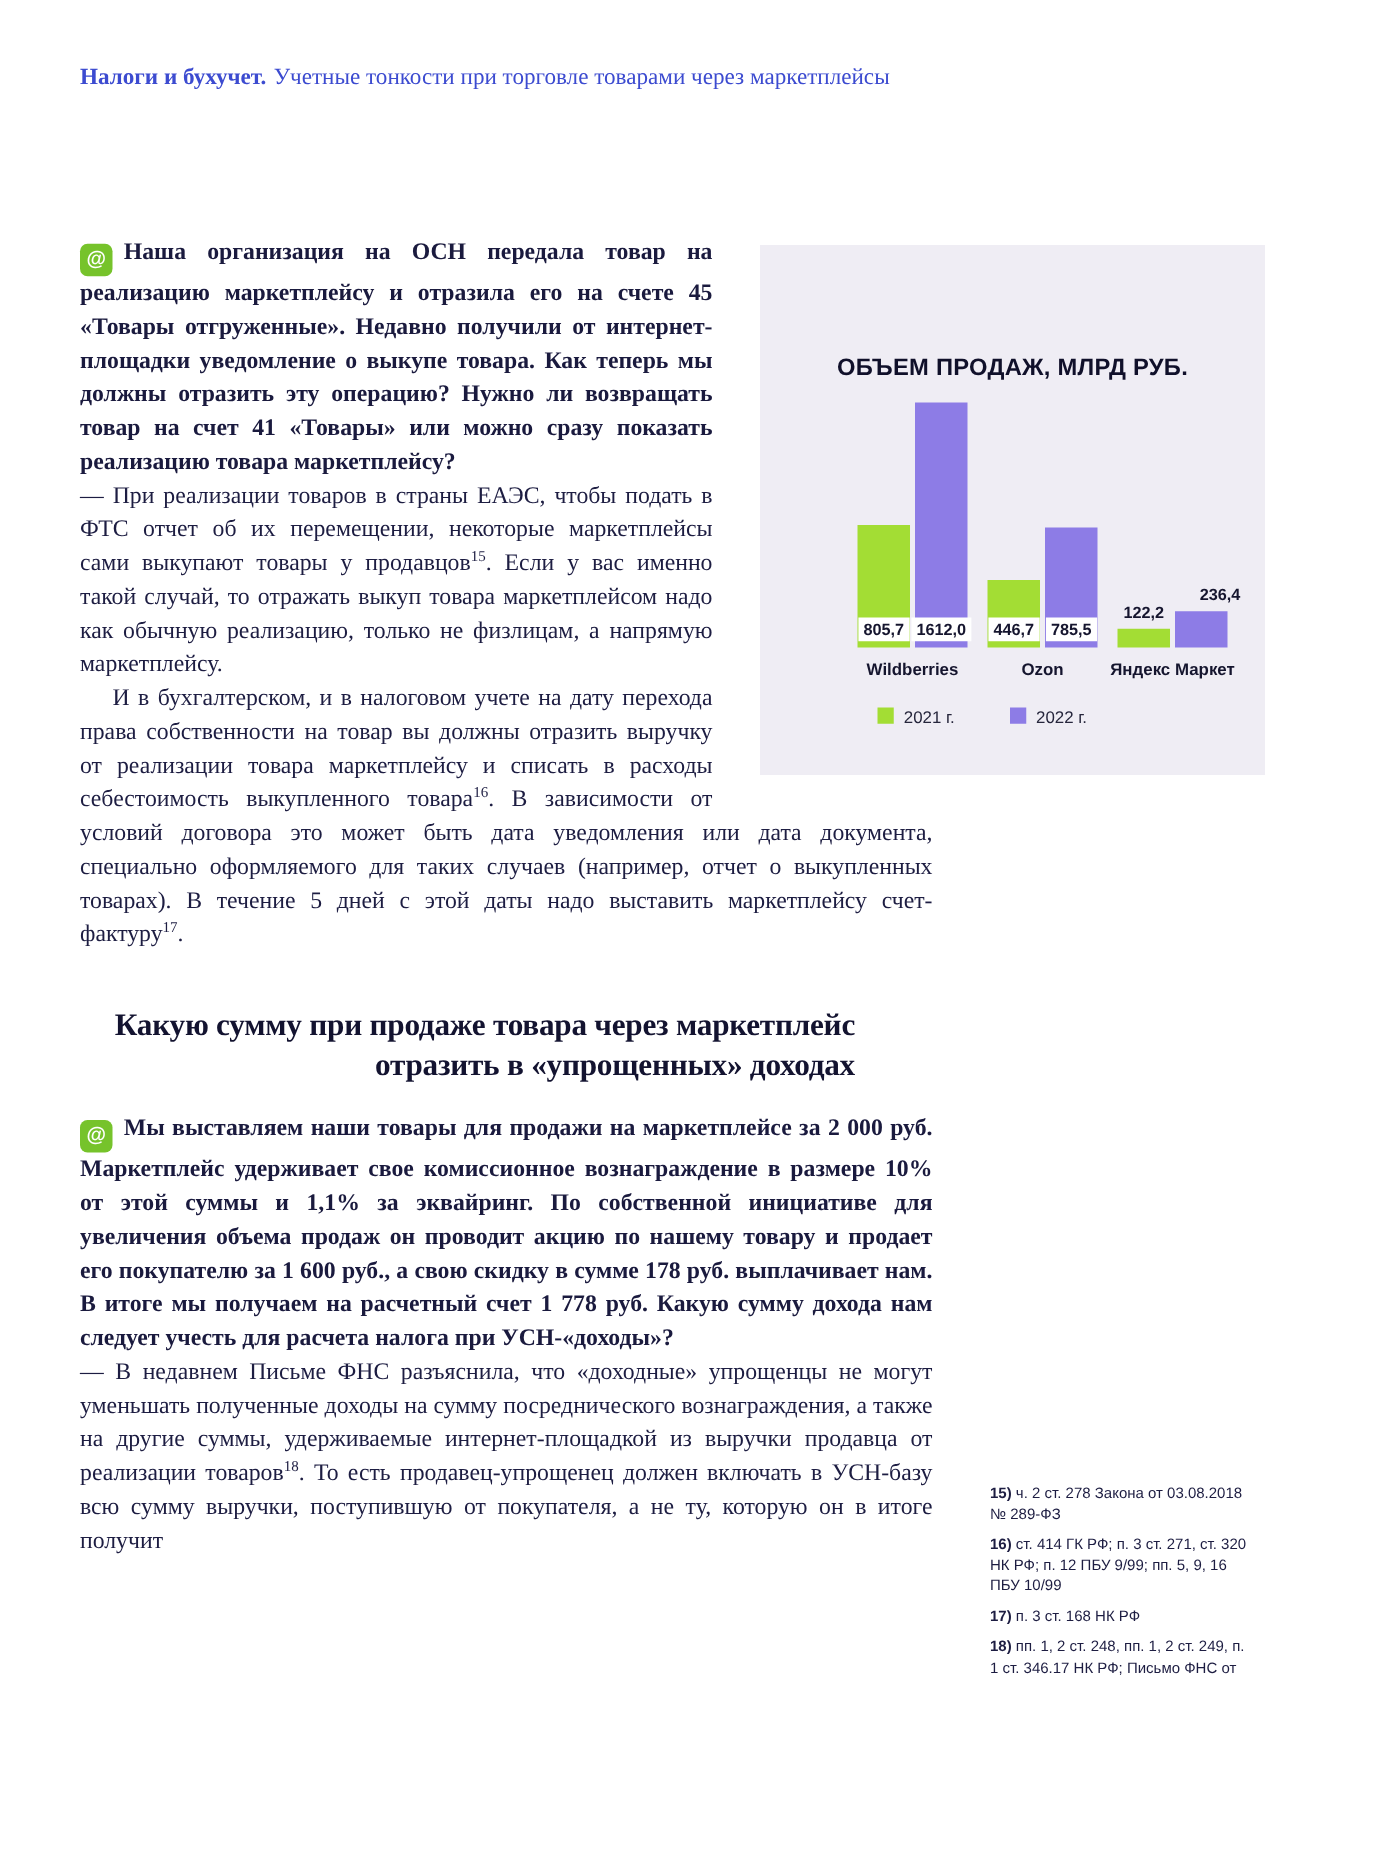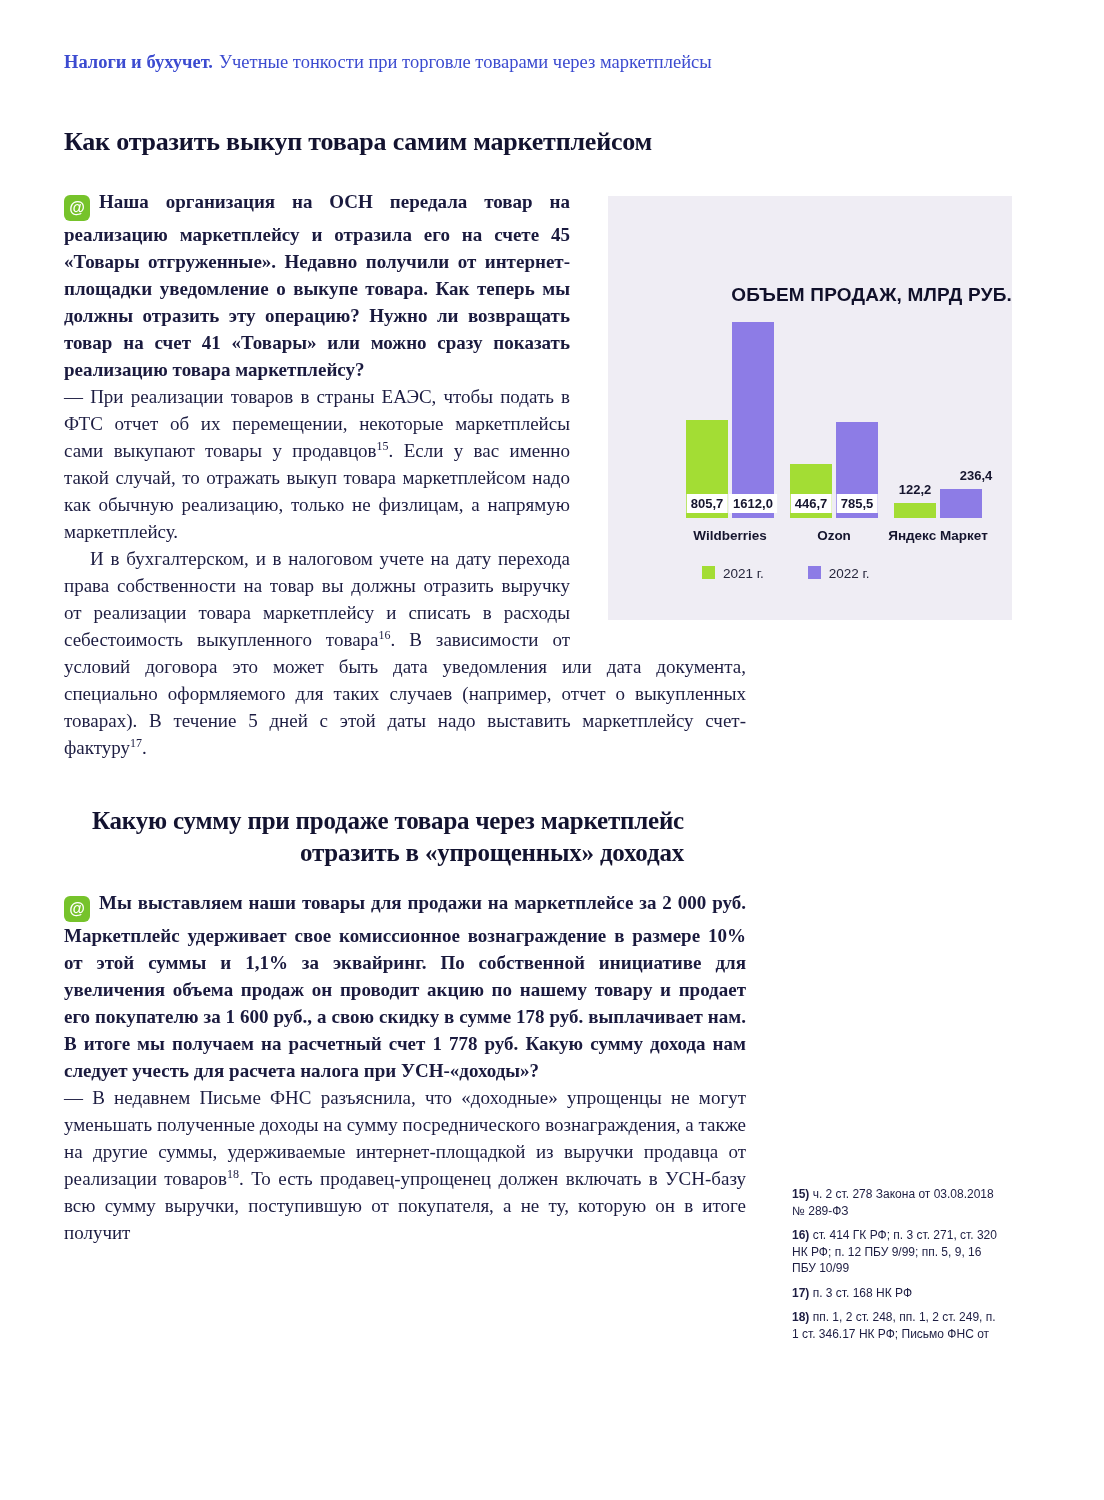--- a/index.html
+++ b/index.html
@@ -42,21 +42,21 @@
   .stat-icon{position:absolute;left:0;top:0;}
   .stat-label{
     position:absolute;left:50px;top:10px;
     font-family:"Liberation Sans",sans-serif;font-size:15px;letter-spacing:1.2px;color:#26263c;
   }
   .source{
     position:absolute;right:2px;top:4px;
     font-family:"Liberation Sans",sans-serif;font-size:10px;line-height:12px;color:#5c5c70;
   }
   .chart-title{
-    position:absolute;top:88px;left:0;right:0;text-align:right;
+    position:absolute;top:88px;left:0;right:0;text-align:center;
     font-family:"Liberation Sans",sans-serif;font-weight:bold;font-size:19px;
     color:#10102a;letter-spacing:0.2px;
   }
   .plot{position:absolute;left:0;top:126px;width:100%;height:196px;}
   .bar{position:absolute;bottom:0;width:42px;}
   .val{
     position:absolute;font-family:"Liberation Sans",sans-serif;font-weight:bold;
     font-size:13px;color:#15152e;white-space:nowrap;
   }
   .val.chip{background:#ffffff;padding:2px 4px;margin-top:20px;}
@@ -83,21 +83,20 @@
 </style>
 </head>
 <body>
 
 <div class="page">
 
   <div class="header-line">
     <span class="brand">Налоги и бухучет.</span><span>Учетные тонкости при торговле товарами через маркетплейсы</span>
   </div>
 
-  <h1 class="h1">Как отразить выкуп товара самим маркетплейсом</h1>
 
   <div class="main-text">
     <div class="chart-wrap-spacer"></div>
     <div id="blocks1">
         <p class="block q"><span class="at-icon" style="background: rgb(118, 195, 43);">@</span>Наша организация на ОСН передала товар на реализацию маркетплейсу и отразила его на счете 45 «Товары отгруженные». Недавно получили от интернет-площадки уведомление о выкупе товара. Как теперь мы должны отразить эту операцию? Нужно ли возвращать товар на счет 41 «Товары» или можно сразу показать реализацию товара маркетплейсу?</p>
         <p class="block ans">— При реализации товаров в страны ЕАЭС, чтобы подать в ФТС отчет об их перемещении, некоторые маркетплейсы сами выкупают товары у продавцов<sup>15</sup>. Если у вас именно такой случай, то отражать выкуп товара маркетплейсом надо как обычную реализацию, только не физлицам, а напрямую маркетплейсу.</p>
         <p class="block para">И в бухгалтерском, и в налоговом учете на дату перехода права собственности на товар вы должны отразить выручку от реализации товара маркетплейсу и списать в расходы себестоимость выкупленного товара<sup>16</sup>. В зависимости от условий договора это может быть дата уведомления или дата документа, специально оформляемого для таких случаев (например, отчет о выкупленных товарах). В течение 5 дней с этой даты надо выставить маркетплейсу счет-фактуру<sup>17</sup>.</p>
       </div>
     <h2 class="h2">Какую сумму при продаже товара через маркетплейс отразить в «упрощенных» доходах</h2>
     <div id="blocks2">

